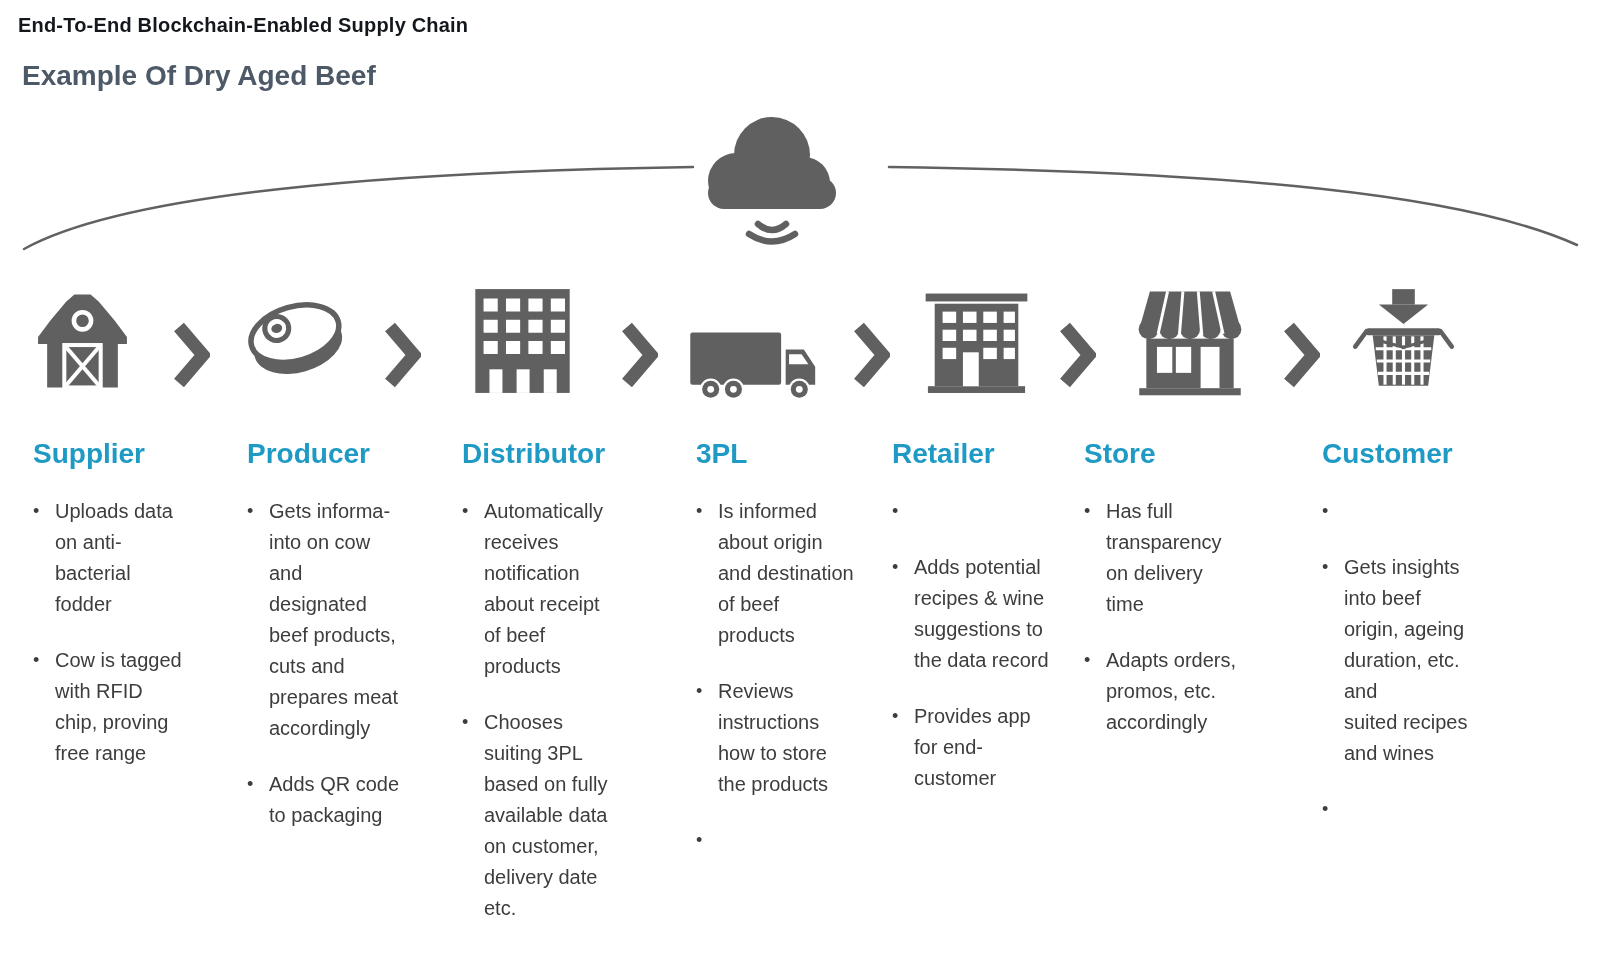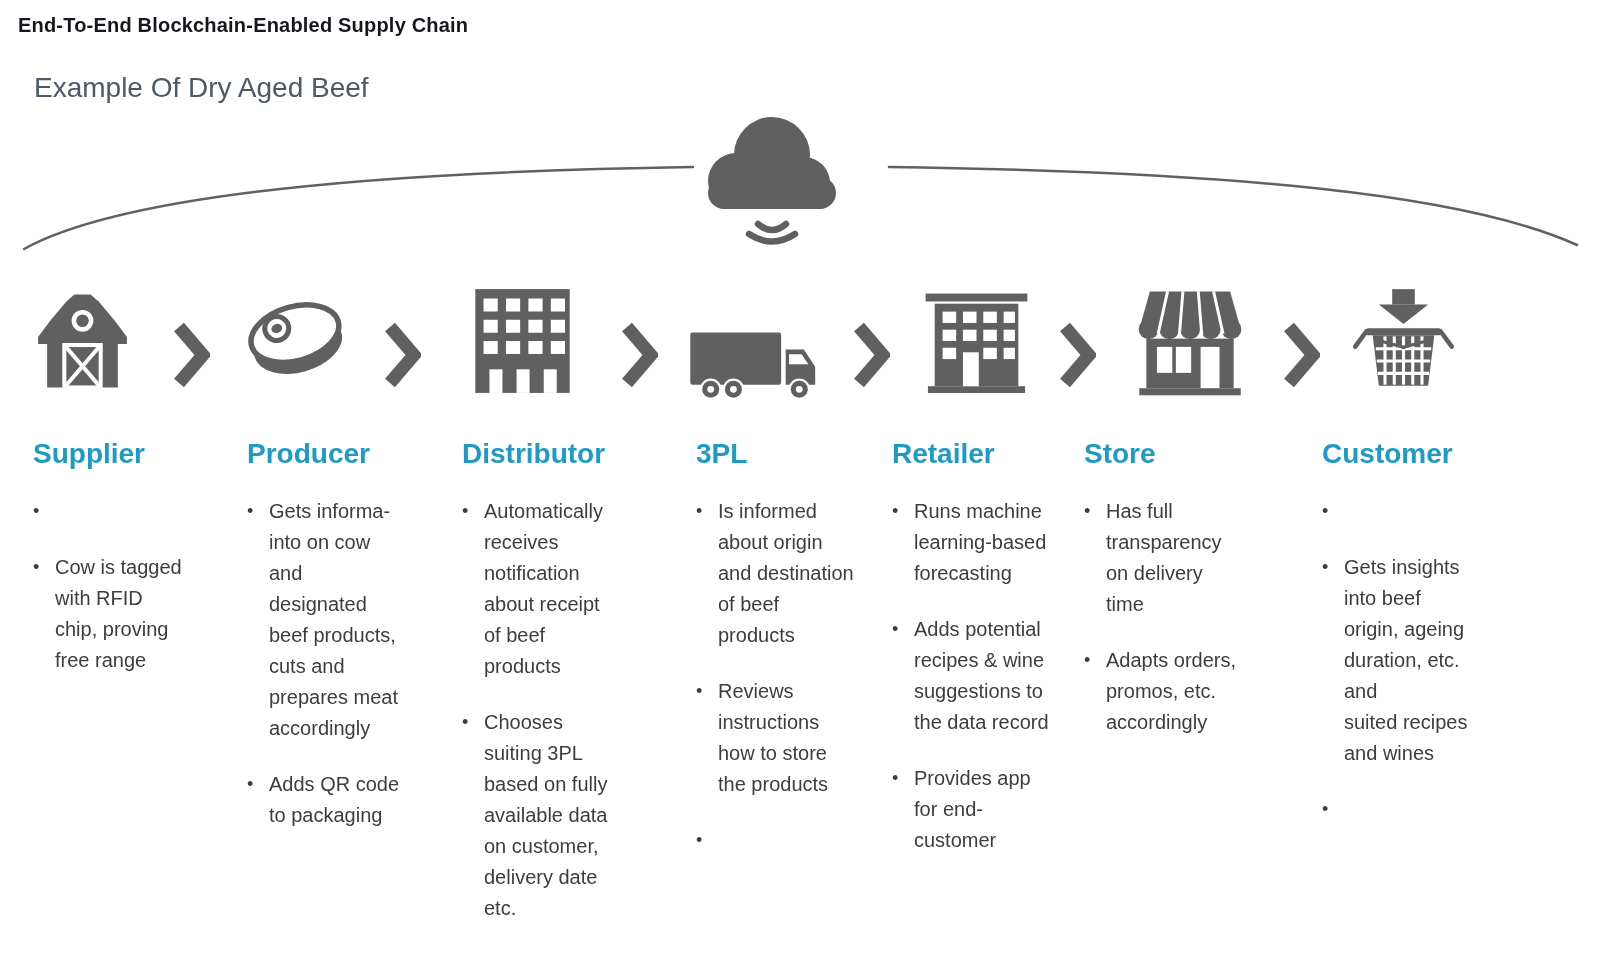--- a/index.html
+++ b/index.html
@@ -6,22 +6,22 @@
   body{
     width:1602px;height:980px;position:relative;overflow:hidden;
     font-family:"Liberation Sans","DejaVu Sans",sans-serif;
     -webkit-font-smoothing:antialiased;
   }
   .page-title{
     position:absolute;left:18px;top:14px;margin:0;
     font-size:20px;font-weight:bold;color:#14181d;letter-spacing:0.2px;
   }
   .page-subtitle{
-    position:absolute;left:18px;top:56px;margin:16px;
-    font-size:28px;font-weight:normal;color:#4d5966;
+    position:absolute;left:18px;top:56px;margin:4px;
+    font-size:28px;font-weight:bold;color:#4d5966;
   }
   .overlay{position:absolute;left:0;top:0;}
   .icon{position:absolute;}
   .col{
     position:absolute;top:438px;width:215px;
   }
   .stage-title{
     font-size:28px;font-weight:bold;color:#1e9ac4;margin:0 0 26px 0;
   }
   .bullet{
@@ -194,20 +194,24 @@
     <line x1="30" y1="82" x2="80" y2="82"></line>
   </g>
   <line x1="27" y1="49" x2="57" y2="57" stroke="#606060" stroke-width="3"></line>
   <line x1="83" y1="49" x2="53" y2="57" stroke="#606060" stroke-width="3"></line>
 </svg>
 
 <div class="col" style="left:33px">
   <div class="stage-title">Supplier</div>
   <div class="bullet">
     <span class="dot">•</span>
+    <span class="btxt">Uploads data
+on anti-
+bacterial
+fodder</span>
   </div>
   <div class="bullet">
     <span class="dot">•</span>
     <span class="btxt">Cow is tagged
 with RFID
 chip, proving
 free range</span>
   </div>
 </div>
 
@@ -273,23 +277,20 @@
   </div>
   <div class="bullet">
     <span class="dot">•</span>
   </div>
 </div>
 
 <div class="col" style="left:892px">
   <div class="stage-title">Retailer</div>
   <div class="bullet">
     <span class="dot">•</span>
-    <span class="btxt">Runs machine
-learning-based
-forecasting</span>
   </div>
   <div class="bullet">
     <span class="dot">•</span>
     <span class="btxt">Adds potential
 recipes &amp; wine
 suggestions to
 the data record</span>
   </div>
   <div class="bullet">
     <span class="dot">•</span>

